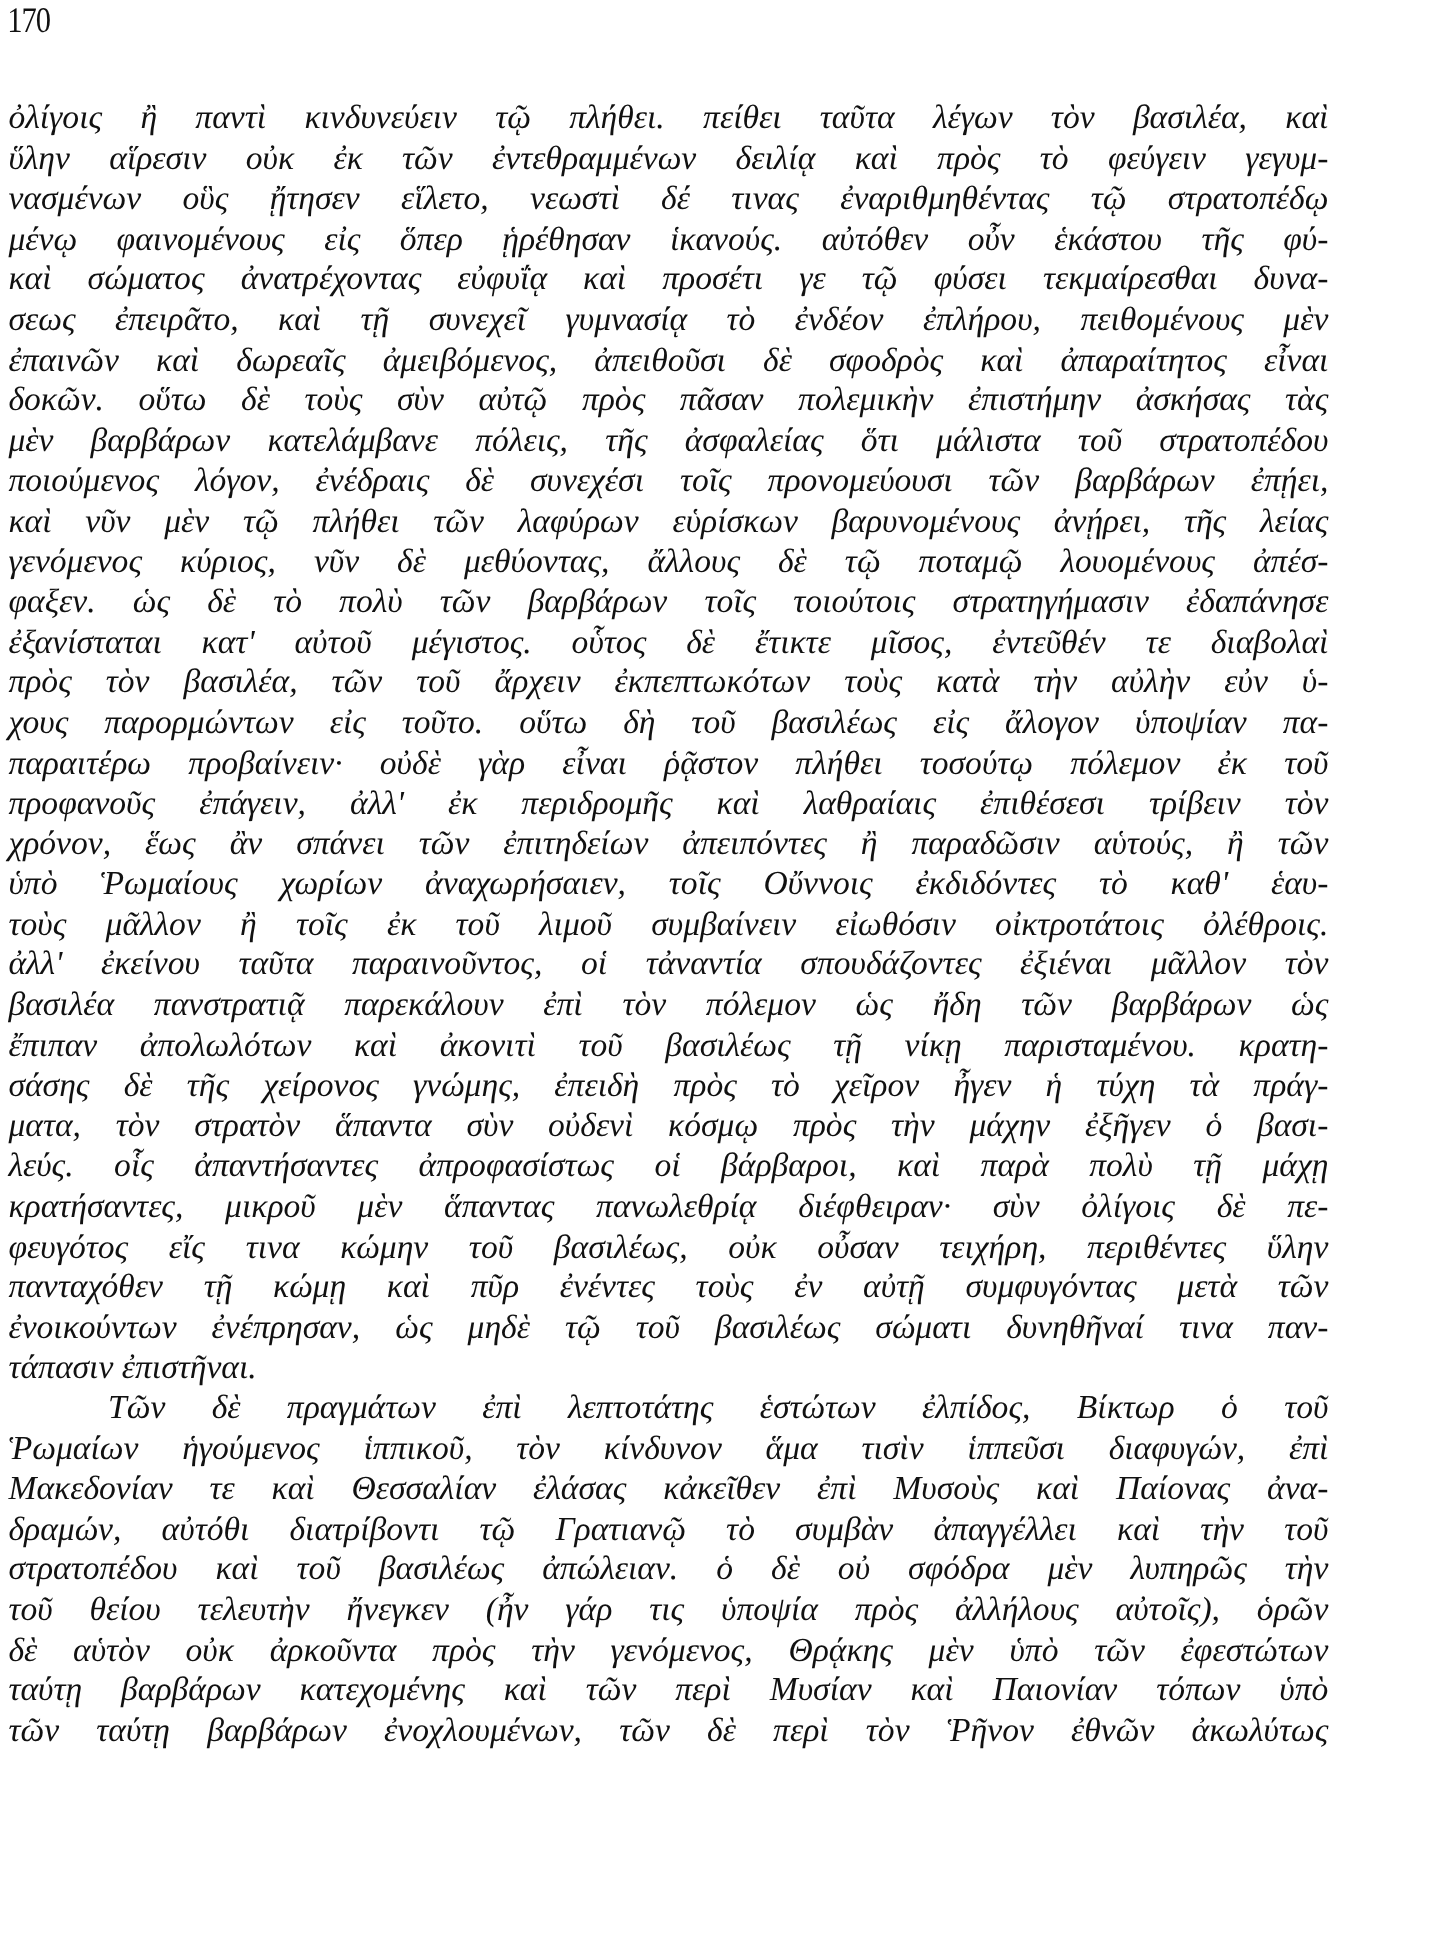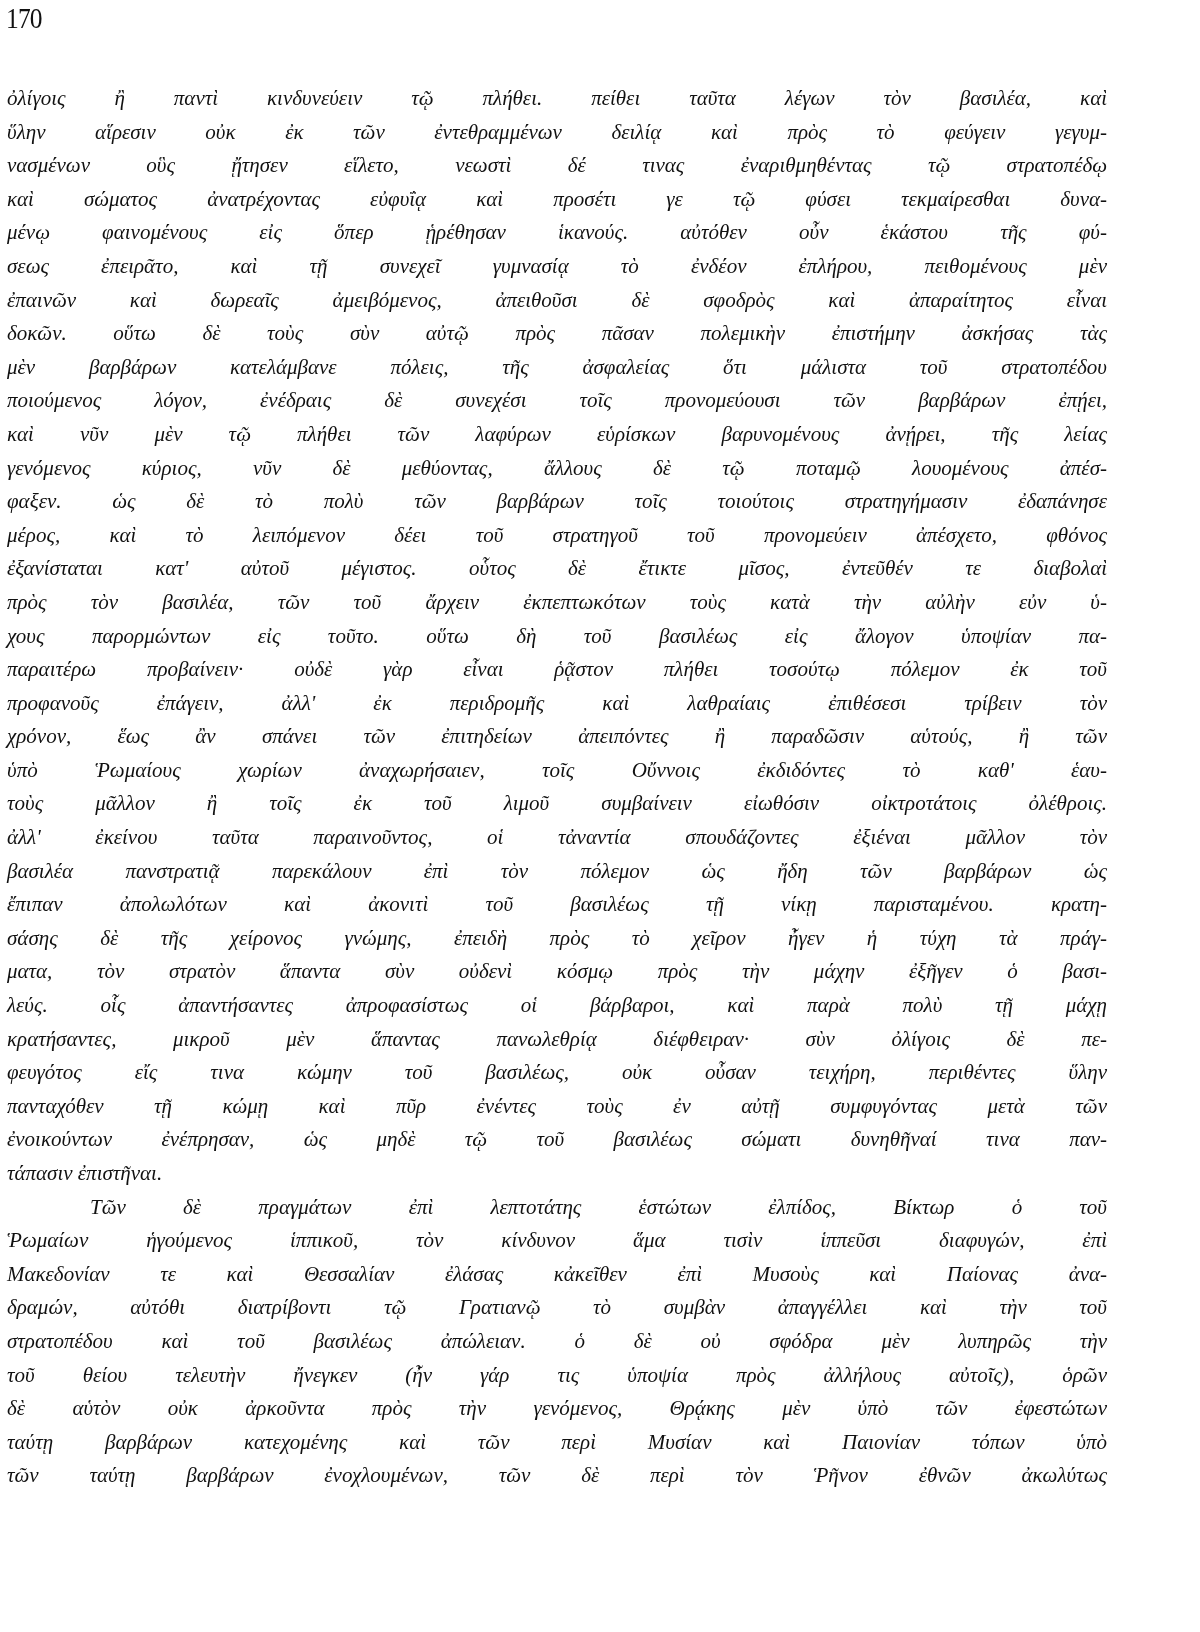--- a/index.html
+++ b/index.html
@@ -26,21 +26,21 @@
     transform: scaleX(0.85);
     transform-origin: left top;
   }
   .text-block {
     position: absolute;
     left: 7px;
     top: 82px;
     width: 1100px;
     font-family: "Liberation Serif", serif;
     font-style: italic;
-    font-size: 21px;
+    font-size: 28px;
   }
   .line {
     height: 33.6px;
     line-height: 33.6px;
     white-space: nowrap;
     text-align: justify;
     text-align-last: justify;
     display: block;
   }
   .line.last {
@@ -54,31 +54,30 @@
 </head>
 <body>
 
 <div class="page-number">170</div>
 
 <div class="text-block">
   <div class="paragraph">
     <span class="line">ὀλίγοις ἢ παντὶ κινδυνεύειν τῷ πλήθει. πείθει ταῦτα λέγων τὸν βασιλέα, καὶ</span>
     <span class="line">ὕλην αἵρεσιν οὐκ ἐκ τῶν ἐντεθραμμένων δειλίᾳ καὶ πρὸς τὸ φεύγειν γεγυμ-</span>
     <span class="line">νασμένων οὓς ᾔτησεν εἵλετο, νεωστὶ δέ τινας ἐναριθμηθέντας τῷ στρατοπέδῳ</span>
+    <span class="line">μένῳ φαινομένους εἰς ὅπερ ᾑρέθησαν ἱκανούς. αὐτόθεν οὖν ἑκάστου τῆς φύ-</span>
     <span class="line">καὶ σώματος ἀνατρέχοντας εὐφυΐᾳ καὶ προσέτι γε τῷ φύσει τεκμαίρεσθαι δυνα-</span>
-    <span class="line">μένῳ φαινομένους εἰς ὅπερ ᾑρέθησαν ἱκανούς. αὐτόθεν οὖν ἑκάστου τῆς φύ-</span>
     <span class="line">σεως ἐπειρᾶτο, καὶ τῇ συνεχεῖ γυμνασίᾳ τὸ ἐνδέον ἐπλήρου, πειθομένους μὲν</span>
     <span class="line">ἐπαινῶν καὶ δωρεαῖς ἀμειβόμενος, ἀπειθοῦσι δὲ σφοδρὸς καὶ ἀπαραίτητος εἶναι</span>
     <span class="line">δοκῶν. οὕτω δὲ τοὺς σὺν αὐτῷ πρὸς πᾶσαν πολεμικὴν ἐπιστήμην ἀσκήσας τὰς</span>
     <span class="line">μὲν βαρβάρων κατελάμβανε πόλεις, τῆς ἀσφαλείας ὅτι μάλιστα τοῦ στρατοπέδου</span>
     <span class="line">ποιούμενος λόγον, ἐνέδραις δὲ συνεχέσι τοῖς προνομεύουσι τῶν βαρβάρων ἐπῄει,</span>
     <span class="line">καὶ νῦν μὲν τῷ πλήθει τῶν λαφύρων εὑρίσκων βαρυνομένους ἀνῄρει, τῆς λείας</span>
     <span class="line">γενόμενος κύριος, νῦν δὲ μεθύοντας, ἄλλους δὲ τῷ ποταμῷ λουομένους ἀπέσ-</span>
     <span class="line">φαξεν. ὡς δὲ τὸ πολὺ τῶν βαρβάρων τοῖς τοιούτοις στρατηγήμασιν ἐδαπάνησε</span>
-    <span class="line">μέρος, καὶ τὸ λειπόμενον δέει τοῦ στρατηγοῦ τοῦ προνομεύειν ἀπέσχετο, φθόνος</span>
     <span class="line">ἐξανίσταται κατ' αὐτοῦ μέγιστος. οὗτος δὲ ἔτικτε μῖσος, ἐντεῦθέν τε διαβολαὶ</span>
     <span class="line">πρὸς τὸν βασιλέα, τῶν τοῦ ἄρχειν ἐκπεπτωκότων τοὺς κατὰ τὴν αὐλὴν εὐν ὑ-</span>
     <span class="line">χους παρορμώντων εἰς τοῦτο. οὕτω δὴ τοῦ βασιλέως εἰς ἄλογον ὑποψίαν πα-</span>
     <span class="line">παραιτέρω προβαίνειν· οὐδὲ γὰρ εἶναι ῥᾷστον πλήθει τοσούτῳ πόλεμον ἐκ τοῦ</span>
     <span class="line">προφανοῦς ἐπάγειν, ἀλλ' ἐκ περιδρομῆς καὶ λαθραίαις ἐπιθέσεσι τρίβειν τὸν</span>
     <span class="line">χρόνον, ἕως ἂν σπάνει τῶν ἐπιτηδείων ἀπειπόντες ἢ παραδῶσιν αὑτούς, ἢ τῶν</span>
     <span class="line">ὑπὸ Ῥωμαίους χωρίων ἀναχωρήσαιεν, τοῖς Οὔννοις ἐκδιδόντες τὸ καθ' ἑαυ-</span>
     <span class="line">τοὺς μᾶλλον ἢ τοῖς ἐκ τοῦ λιμοῦ συμβαίνειν εἰωθόσιν οἰκτροτάτοις ὀλέθροις.</span>
     <span class="line">ἀλλ' ἐκείνου ταῦτα παραινοῦντος, οἱ τἀναντία σπουδάζοντες ἐξιέναι μᾶλλον τὸν</span>
     <span class="line">βασιλέα πανστρατιᾷ παρεκάλουν ἐπὶ τὸν πόλεμον ὡς ἤδη τῶν βαρβάρων ὡς</span>

